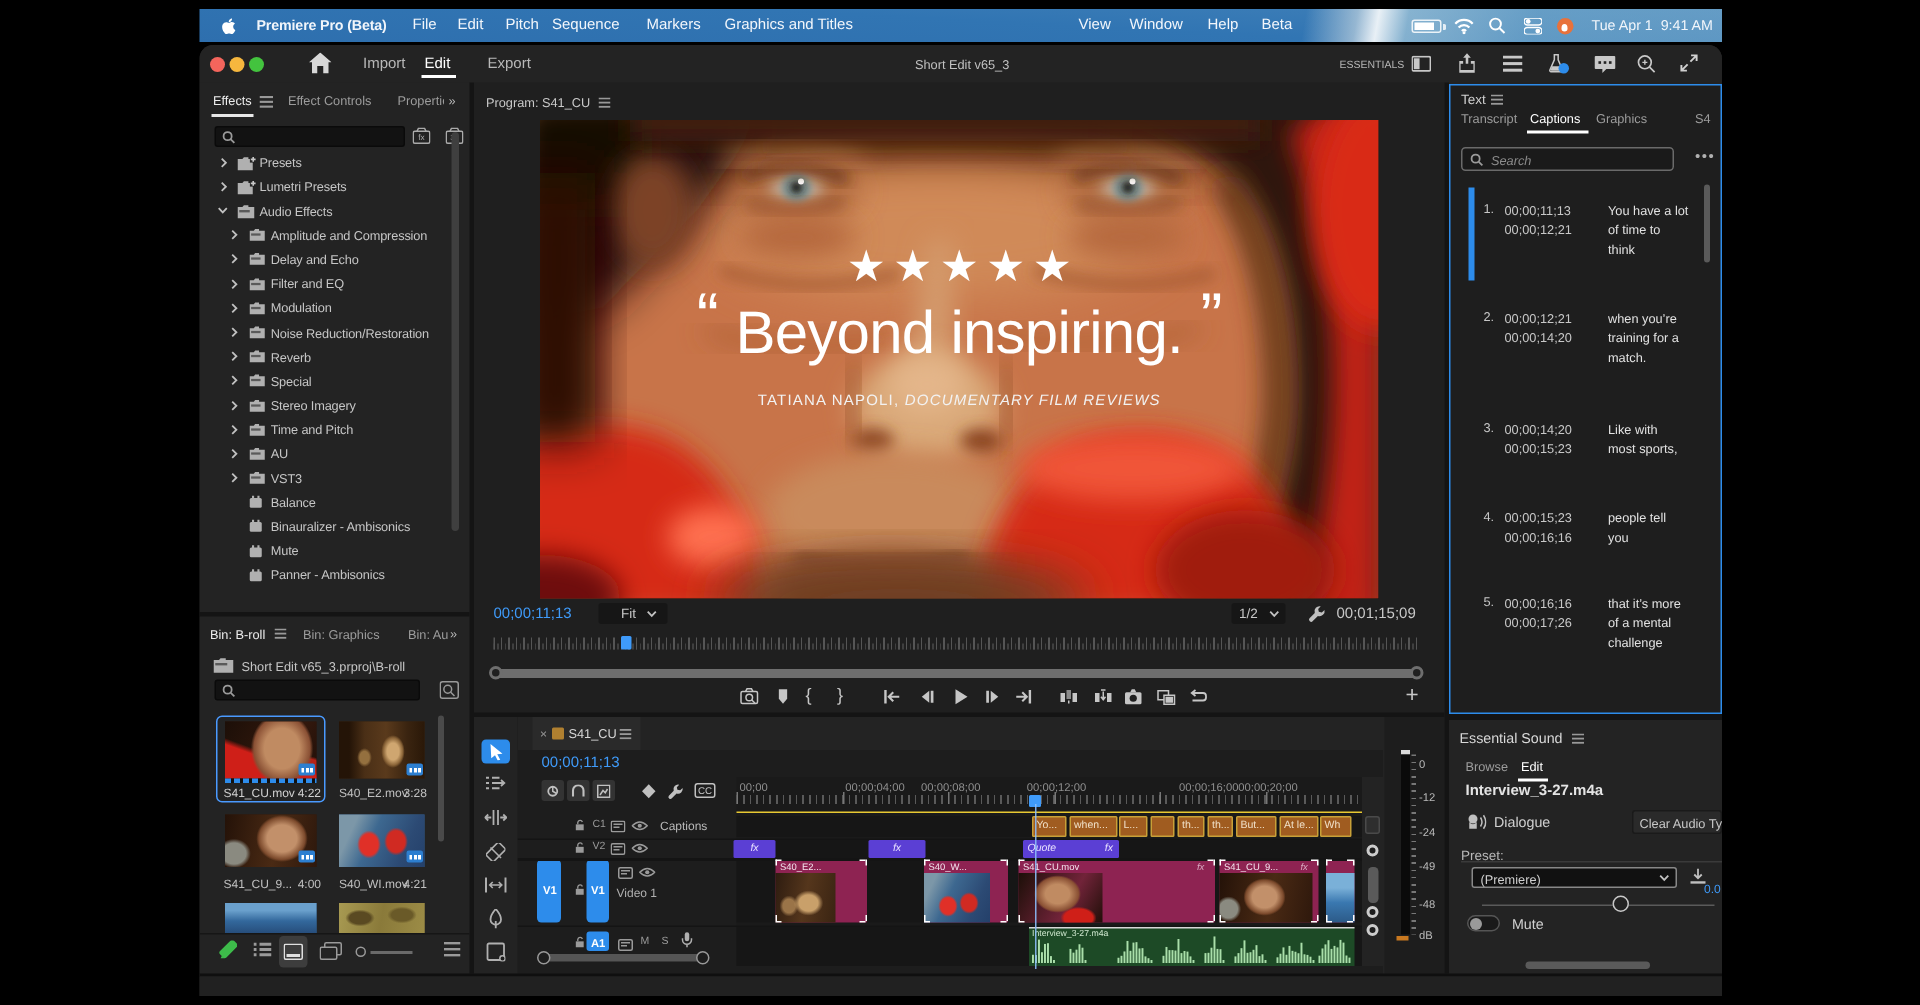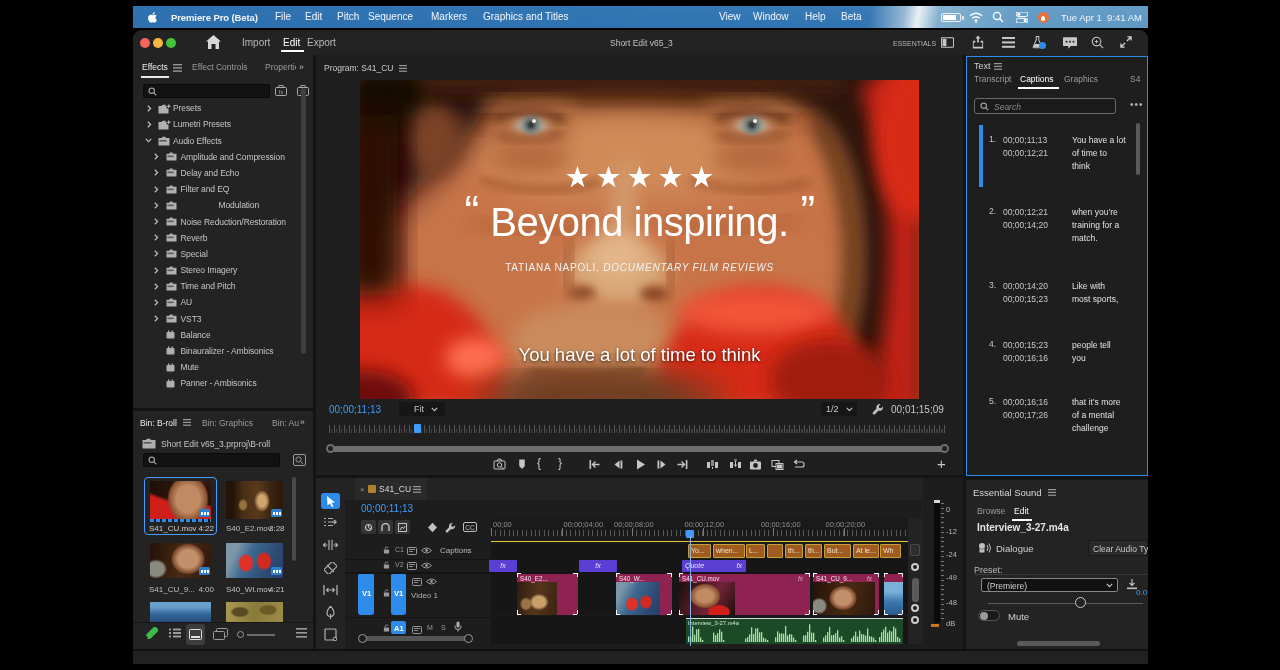--- a/index.html
+++ b/index.html
@@ -73,21 +73,21 @@
       <div class="tl" style="left:7px;background:#f4655c;"></div>
       <div class="tl" style="left:20px;background:#f6b73e;"></div>
       <div class="tl" style="left:33px;background:#43c33e;"></div>
       
       <svg style="position:absolute;left:73px;top:5px;" width="15" height="14" viewBox="0 0 15 14">
           <path d="M7.5 0 L15 6.5 L13 6.5 L13 14 L9.5 14 L9.5 9 L5.5 9 L5.5 14 L2 14 L2 6.5 L0 6.5 Z" fill="#d8d8d8"></path>
         </svg>
       <div class="ttab" style="left:109px;">Import</div>
       <div class="ttab" style="left:150px;color:#fff;">Edit</div>
       <div style="position:absolute;left:148px;top:20px;width:23px;height:1.5px;background:#fff;"></div>
-      <div class="ttab" style="left:174px;">Export</div>
+      <div class="ttab" style="left:192px;">Export</div>
       <div class="ttab" style="left:477px;color:#c2c2c2;font-size:8.5px;top:8px;">Short Edit v65_3</div>
       <div class="ttab" style="left:760px;font-size:7px;top:9.5px;color:#b5b5b5;">ESSENTIALS</div>
       
       <svg style="position:absolute;left:808px;top:7px;" width="13" height="11" viewBox="0 0 15 12">
           <rect x="0.5" y="0.5" width="14" height="11" rx="1" fill="none" stroke="#c8c8c8" stroke-width="1.2"></rect>
           <rect x="1.8" y="1.8" width="4.4" height="8.4" fill="#c8c8c8"></rect>
         </svg>
       <svg style="position:absolute;left:839px;top:5px;" width="12" height="14" viewBox="0 0 14 15">
           <path d="M7 0 L10 3.4 L8 3.4 L8 8 L6 8 L6 3.4 L4 3.4 Z" fill="#c8c8c8"></path>
           <path d="M1 6 L4 6 L4 8 L2 8 L2 13 L12 13 L12 8 L10 8 L10 6 L13 6 L13 15 L1 15 Z" fill="#c8c8c8"></path>
@@ -196,21 +196,21 @@
             <rect x="1.4" y="3.6" width="6.3" height="1.5" fill="#5a5a5a"></rect>
           </svg>
           <span style="position:absolute;left:47.5px;top:83.1px;font-size:8.5px;letter-spacing:-0.1px;color:#c6c6c6;white-space:nowrap;">Filter and EQ</span>
 <svg style="position:absolute;left:21px;top:100.8px;" width="5" height="7" viewBox="0 0 5 7">
             <path d="M0.8 0.8 L3.6 3.5 L0.8 6.2" fill="none" stroke="#c0c0c0" stroke-width="1.2"></path>
           </svg>
           <svg style="position:absolute;left:33px;top:99.8px;" width="11" height="9" viewBox="0 0 11 9">
             <path d="M0.5 1.8 L3.2 1.8 L4.1 0.6 L6.7 0.6 L6.7 1.8 L10.5 1.8 L10.5 8.5 L0.5 8.5 Z" fill="#b0b0b0"></path>
             <rect x="1.4" y="3.6" width="6.3" height="1.5" fill="#5a5a5a"></rect>
           </svg>
-          <span style="position:absolute;left:47.5px;top:99.3px;font-size:8.5px;letter-spacing:-0.1px;color:#c6c6c6;white-space:nowrap;margin-left:38px;">Modulation</span>
+          <span style="position:absolute;left:47.5px;top:99.3px;font-size:8.5px;letter-spacing:-0.1px;color:#c6c6c6;white-space:nowrap;">Modulation</span>
 <svg style="position:absolute;left:21px;top:117.0px;" width="5" height="7" viewBox="0 0 5 7">
             <path d="M0.8 0.8 L3.6 3.5 L0.8 6.2" fill="none" stroke="#c0c0c0" stroke-width="1.2"></path>
           </svg>
           <svg style="position:absolute;left:33px;top:116.0px;" width="11" height="9" viewBox="0 0 11 9">
             <path d="M0.5 1.8 L3.2 1.8 L4.1 0.6 L6.7 0.6 L6.7 1.8 L10.5 1.8 L10.5 8.5 L0.5 8.5 Z" fill="#b0b0b0"></path>
             <rect x="1.4" y="3.6" width="6.3" height="1.5" fill="#5a5a5a"></rect>
           </svg>
           <span style="position:absolute;left:47.5px;top:115.5px;font-size:8.5px;letter-spacing:-0.1px;color:#c6c6c6;white-space:nowrap;">Noise Reduction/Restoration</span>
 <svg style="position:absolute;left:21px;top:133.1px;" width="5" height="7" viewBox="0 0 5 7">
             <path d="M0.8 0.8 L3.6 3.5 L0.8 6.2" fill="none" stroke="#c0c0c0" stroke-width="1.2"></path>
@@ -486,21 +486,20 @@
           <rect x="150" y="300" width="160" height="30" fill="#7a4426" filter="url(#b18)"></rect>
           <ellipse cx="240" cy="320" rx="125" ry="26" fill="#6e3c20" filter="url(#b18)"></ellipse>
           <rect x="60" y="-18" width="420" height="32" fill="#3f1e0c" filter="url(#b10)"></rect>
         </svg>
 
         <div style="position:absolute;left:0;top:80px;width:559px;text-align:center;color:#fff;font-size:29px;letter-spacing:5px;text-indent:5px;">★★★★★</div>
         <div style="position:absolute;left:0;top:182px;width:559px;text-align:center;color:#f2f2f2;font-size:10px;letter-spacing:0.8px;">TATIANA NAPOLI, <i>DOCUMENTARY FILM REVIEWS</i></div>
         <div style="position:absolute;left:0;top:116px;width:559px;text-align:center;color:#fff;">
           <span style="font-size:40px;letter-spacing:-0.5px;"><span style="font-size:44px;position:relative;top:-9px;">“&nbsp;</span>Beyond inspiring.<span style="font-size:44px;position:relative;top:-9px;">&nbsp;”</span></span>
         </div>
-        <div style="position:absolute;left:0;top:264px;width:559px;text-align:center;color:#fff;font-size:18.5px;text-shadow:0 1px 3px rgba(0,0,0,.7);">You have a lot of time to think</div>
       </div>
 
       <div style="position:absolute;left:13px;top:349px;font-size:10px;color:#3f9bfa;">00;00;11;13</div>
       <div style="position:absolute;left:83px;top:347px;width:46px;height:14px;background:#161616;border-radius:2px;"></div>
       <div style="position:absolute;left:98px;top:349px;font-size:9px;color:#c8c8c8;">Fit</div>
       <svg style="position:absolute;left:115px;top:352px;" width="7" height="5" viewBox="0 0 7 5">
           <path d="M0.8 0.8 L3.5 3.6 L6.2 0.8" fill="none" stroke="#c0c0c0" stroke-width="1.2"></path>
         </svg>
       <div style="position:absolute;left:505px;top:347px;width:36px;height:14px;background:#161616;border-radius:2px;"></div>
       <div style="position:absolute;left:510px;top:349px;font-size:9px;color:#c8c8c8;">1/2</div>
@@ -688,21 +687,21 @@
 <div style="position:absolute;left:146px;top:140px;width:417px;height:26px;background:#161616;"></div>
 <div style="position:absolute;left:146px;top:52px;width:417px;height:6px;background:repeating-linear-gradient(90deg,#5a5a5a 0 1px,transparent 1px 4.4px);"></div>
 <div style="position:absolute;left:148.0px;top:42px;font-size:7.5px;color:#8e8e8e;white-space:nowrap;">00;00</div>
 <div style="position:absolute;left:146.0px;top:50px;width:1px;height:8px;background:#777;"></div>
 <div style="position:absolute;left:198.5px;top:42px;font-size:7.5px;color:#8e8e8e;white-space:nowrap;padding-left:20px;">00;00;04;00</div>
 <div style="position:absolute;left:216.5px;top:50px;width:1px;height:8px;background:#777;"></div>
 <div style="position:absolute;left:269.0px;top:42px;font-size:7.5px;color:#8e8e8e;white-space:nowrap;">00;00;08;00</div>
 <div style="position:absolute;left:287.0px;top:50px;width:1px;height:8px;background:#777;"></div>
 <div style="position:absolute;left:339.5px;top:42px;font-size:7.5px;color:#8e8e8e;white-space:nowrap;">00;00;12;00</div>
 <div style="position:absolute;left:357.5px;top:50px;width:1px;height:8px;background:#777;"></div>
-<div style="position:absolute;left:397px;top:42px;font-size:7.5px;color:#8e8e8e;white-space:nowrap;padding-left:19px;">00;00;16;00</div>
+<div style="position:absolute;left:422px;top:42px;font-size:7.5px;color:#8e8e8e;white-space:nowrap;padding-left:19px;">00;00;16;00</div>
 <div style="position:absolute;left:428.0px;top:50px;width:1px;height:8px;background:#777;"></div>
 <div style="position:absolute;left:480.5px;top:42px;font-size:7.5px;color:#8e8e8e;white-space:nowrap;">00;00;20;00</div>
 <div style="position:absolute;left:498.5px;top:50px;width:1px;height:8px;background:#777;"></div>
 <div style="position:absolute;left:563.0px;top:42px;font-size:7.5px;color:#8e8e8e;white-space:nowrap;">00;</div>
 <div style="position:absolute;left:569.0px;top:50px;width:1px;height:8px;background:#777;"></div>
 <div style="position:absolute;left:146px;top:62.5px;width:417px;height:1.8px;background:#e8c832;"></div>
 <svg style="position:absolute;left:38px;top:68px;" width="7" height="8" viewBox="0 0 8 9">
             <rect x="1" y="4" width="6" height="4.5" fill="#9a9a9a"></rect>
             <path d="M2.5 4 L2.5 2.5 A1.8 1.8 0 0 1 6 2.2" stroke="#9a9a9a" fill="none"></path>
           </svg>

